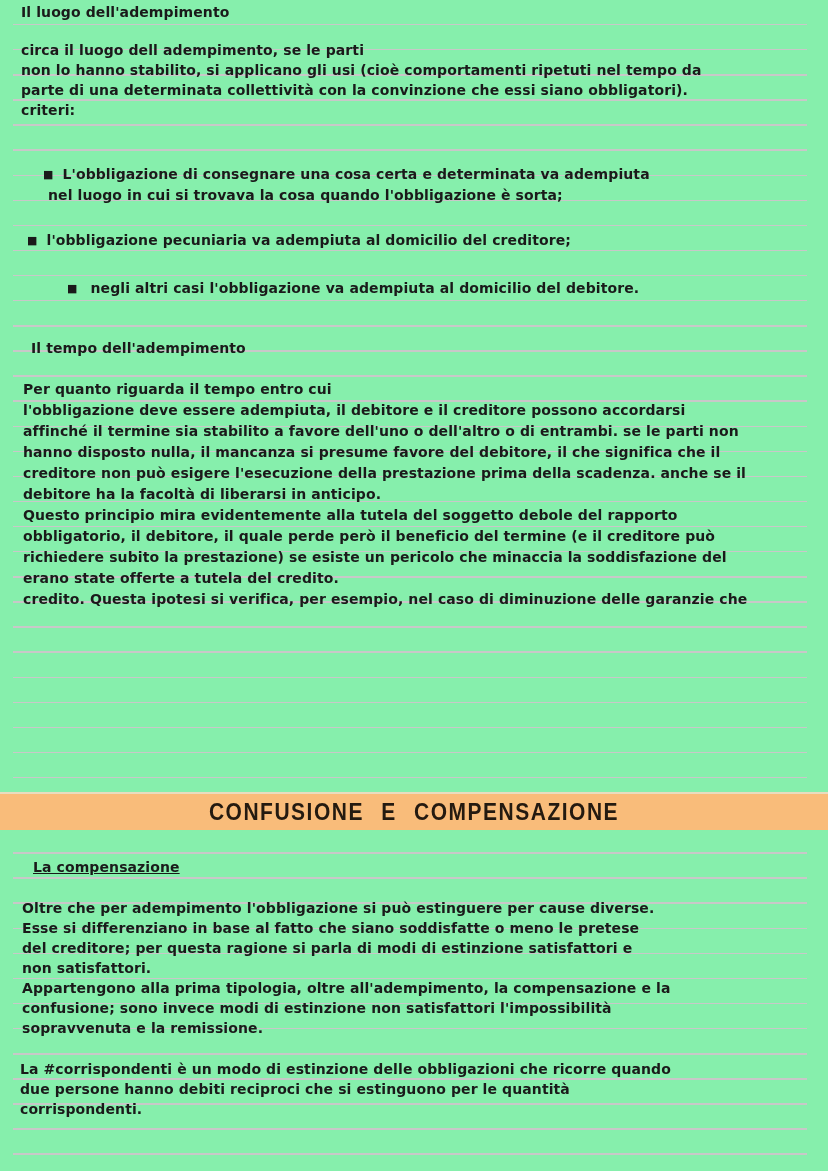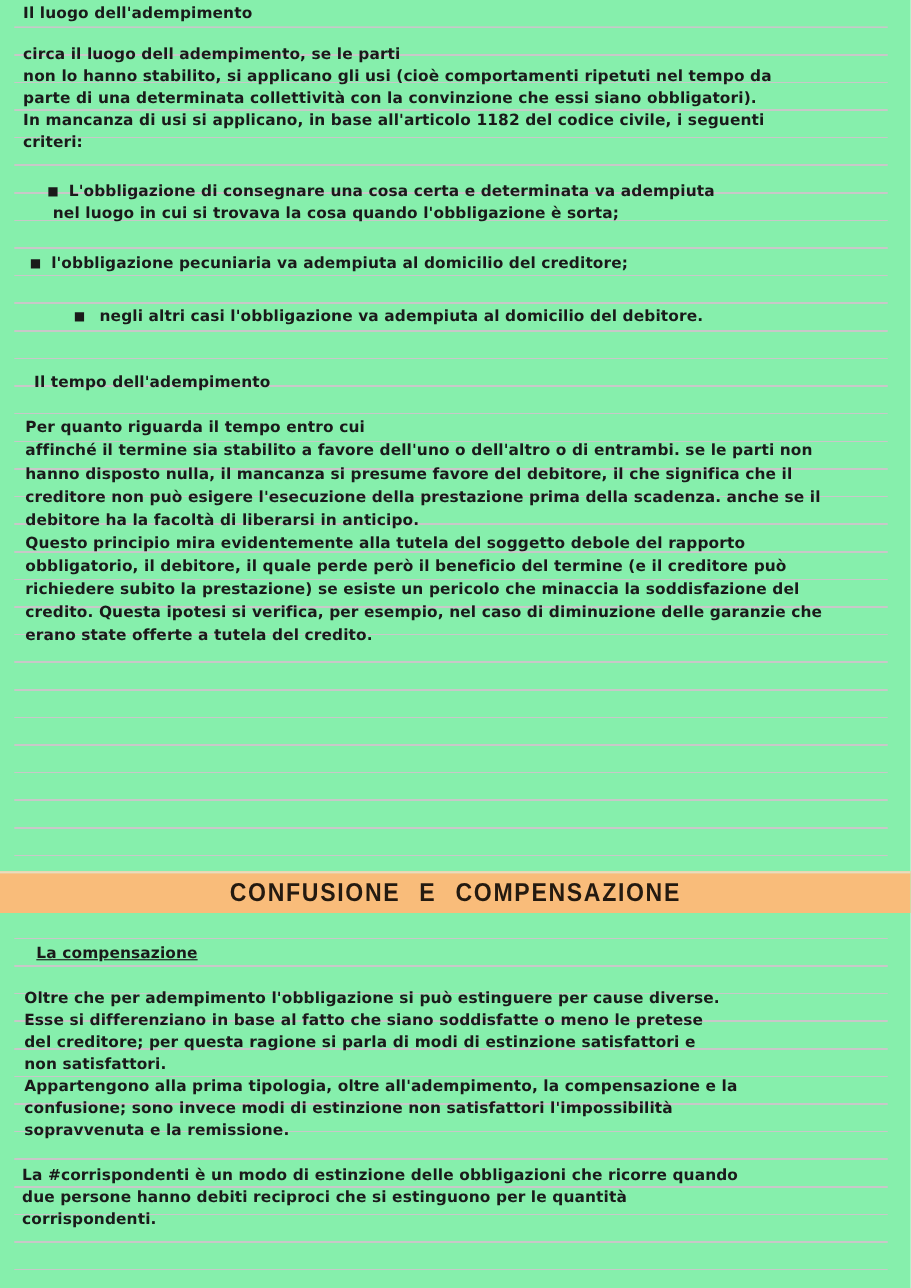--- a/index.html
+++ b/index.html
@@ -77,21 +77,20 @@
 <div class="page">
 
   <div class="rules"></div>
 
   <div class="block" style="top:2px; left:21px;">Il luogo dell'adempimento</div>
 
   <div class="block" style="top:40px; left:21px;">
       <div class="tline">circa il luogo dell adempimento, se le parti</div>
       <div class="tline">non lo hanno stabilito, si applicano gli usi (cioè comportamenti ripetuti nel tempo da</div>
       <div class="tline">parte di una determinata collettività con la convinzione che essi siano obbligatori).</div>
-      <div class="tline">In mancanza di usi si applicano, in base all'articolo 1182 del codice civile, i seguenti</div>
       <div class="tline">criteri:</div>
     </div>
 
   <div class="block bullet" style="top:164px; left:0;margin-left:16px;">
     <div class="bline">
       <span class="marker">■</span><span>L'obbligazione di consegnare una cosa certa e determinata va adempiuta</span>
     </div>
     <div class="bcont">nel luogo in cui si trovava la cosa quando l'obbligazione è sorta;</div>
   </div>
 
@@ -104,29 +103,30 @@
   <div class="block bullet" style="top:278px; left:0;padding-left:40px;">
     <div class="bline">
       <span class="marker" style="margin-right:13px;">■</span><span>negli altri casi l'obbligazione va adempiuta al domicilio del debitore.</span>
     </div>
   </div>
 
   <div class="block" style="top:338px; left:31px;">Il tempo dell'adempimento</div>
 
   <div class="block lh21" style="top:379px; left:23px;">
       <div class="tline">Per quanto riguarda il tempo entro cui</div>
+      <div class="tline">l'obbligazione deve essere adempiuta, il debitore e il creditore possono accordarsi</div>
       <div class="tline">affinché il termine sia stabilito a favore dell'uno o dell'altro o di entrambi. se le parti non</div>
       <div class="tline">hanno disposto nulla, il mancanza si presume favore del debitore, il che significa che il</div>
       <div class="tline">creditore non può esigere l'esecuzione della prestazione prima della scadenza. anche se il</div>
       <div class="tline">debitore ha la facoltà di liberarsi in anticipo.</div>
       <div class="tline">Questo principio mira evidentemente alla tutela del soggetto debole del rapporto</div>
       <div class="tline">obbligatorio, il debitore, il quale perde però il beneficio del termine (e il creditore può</div>
       <div class="tline">richiedere subito la prestazione) se esiste un pericolo che minaccia la soddisfazione del</div>
+      <div class="tline">erano state offerte a tutela del credito.</div>
       <div class="tline">credito. Questa ipotesi si verifica, per esempio, nel caso di diminuzione delle garanzie che</div>
-      <div class="tline">erano state offerte a tutela del credito.</div>
     </div>
 
   <div class="banner" style="background: rgb(249, 188, 122);">
     <span class="banner-text">CONFUSIONE E COMPENSAZIONE</span>
   </div>
 
   <div class="block" style="top:857px; left:33px;text-decoration:underline;">La compensazione</div>
 
   <div class="block" style="top:898px; left:22px;">
       <div class="tline">Oltre che per adempimento l'obbligazione si può estinguere per cause diverse.</div>

